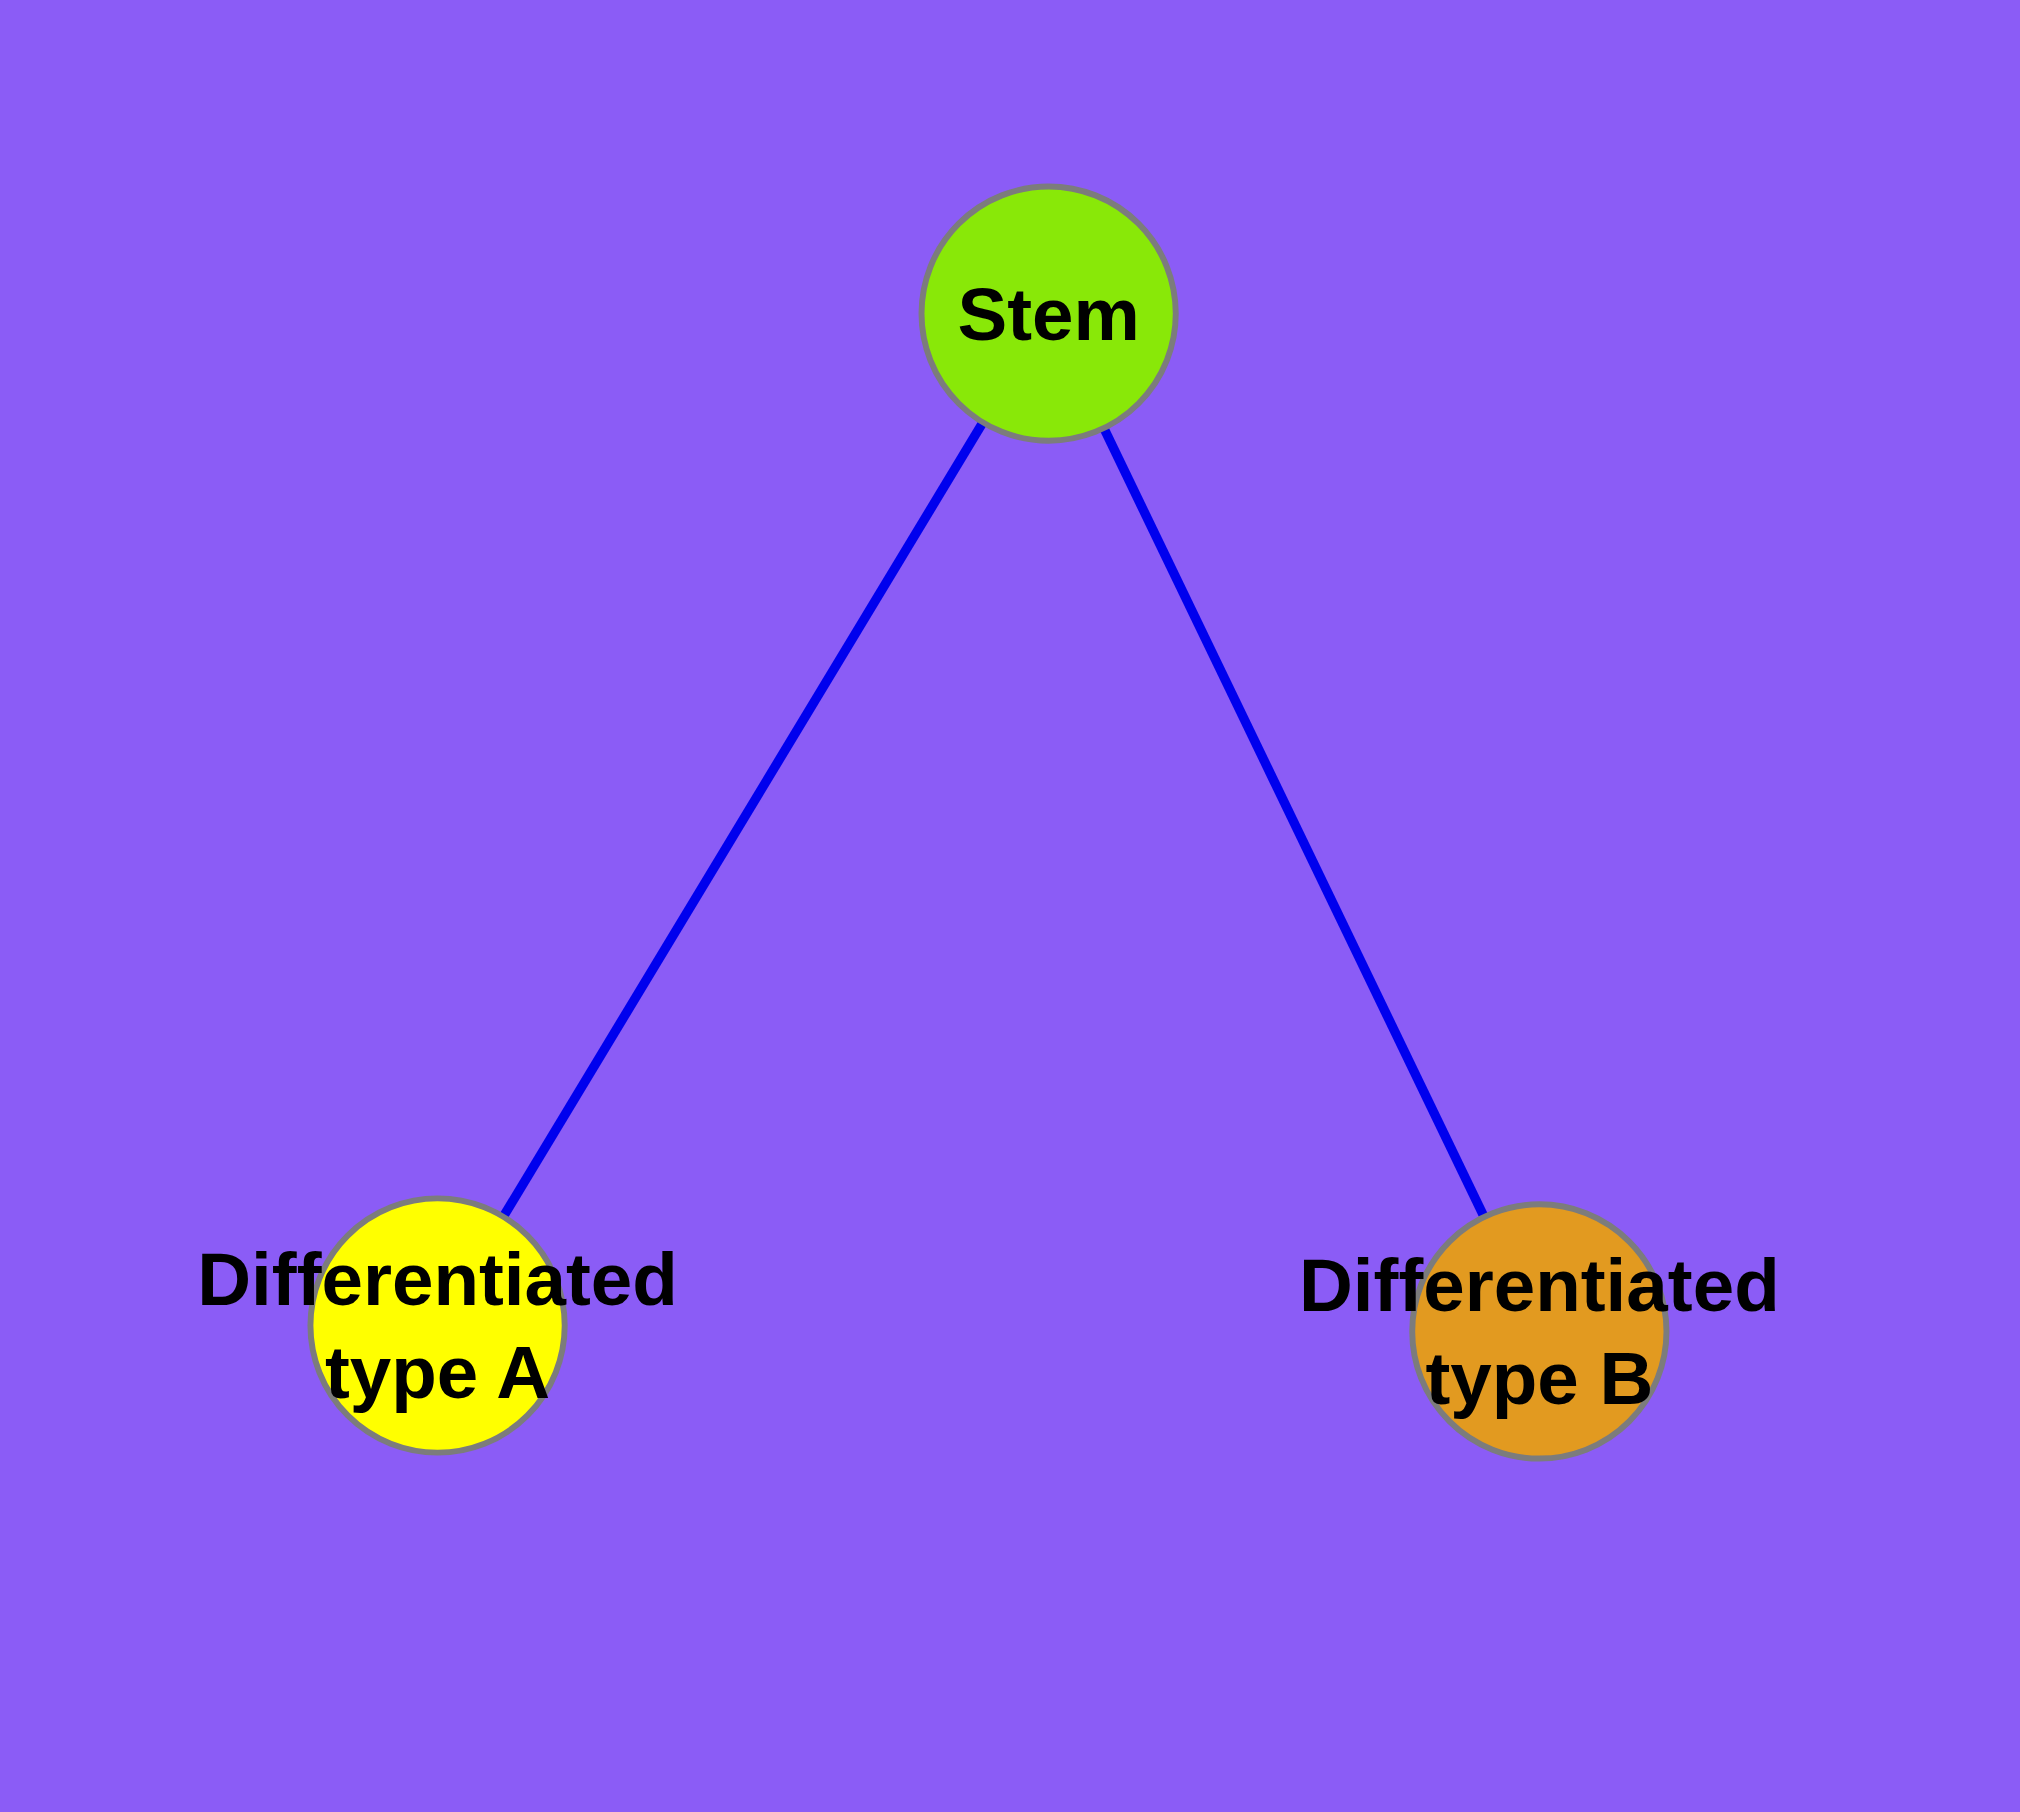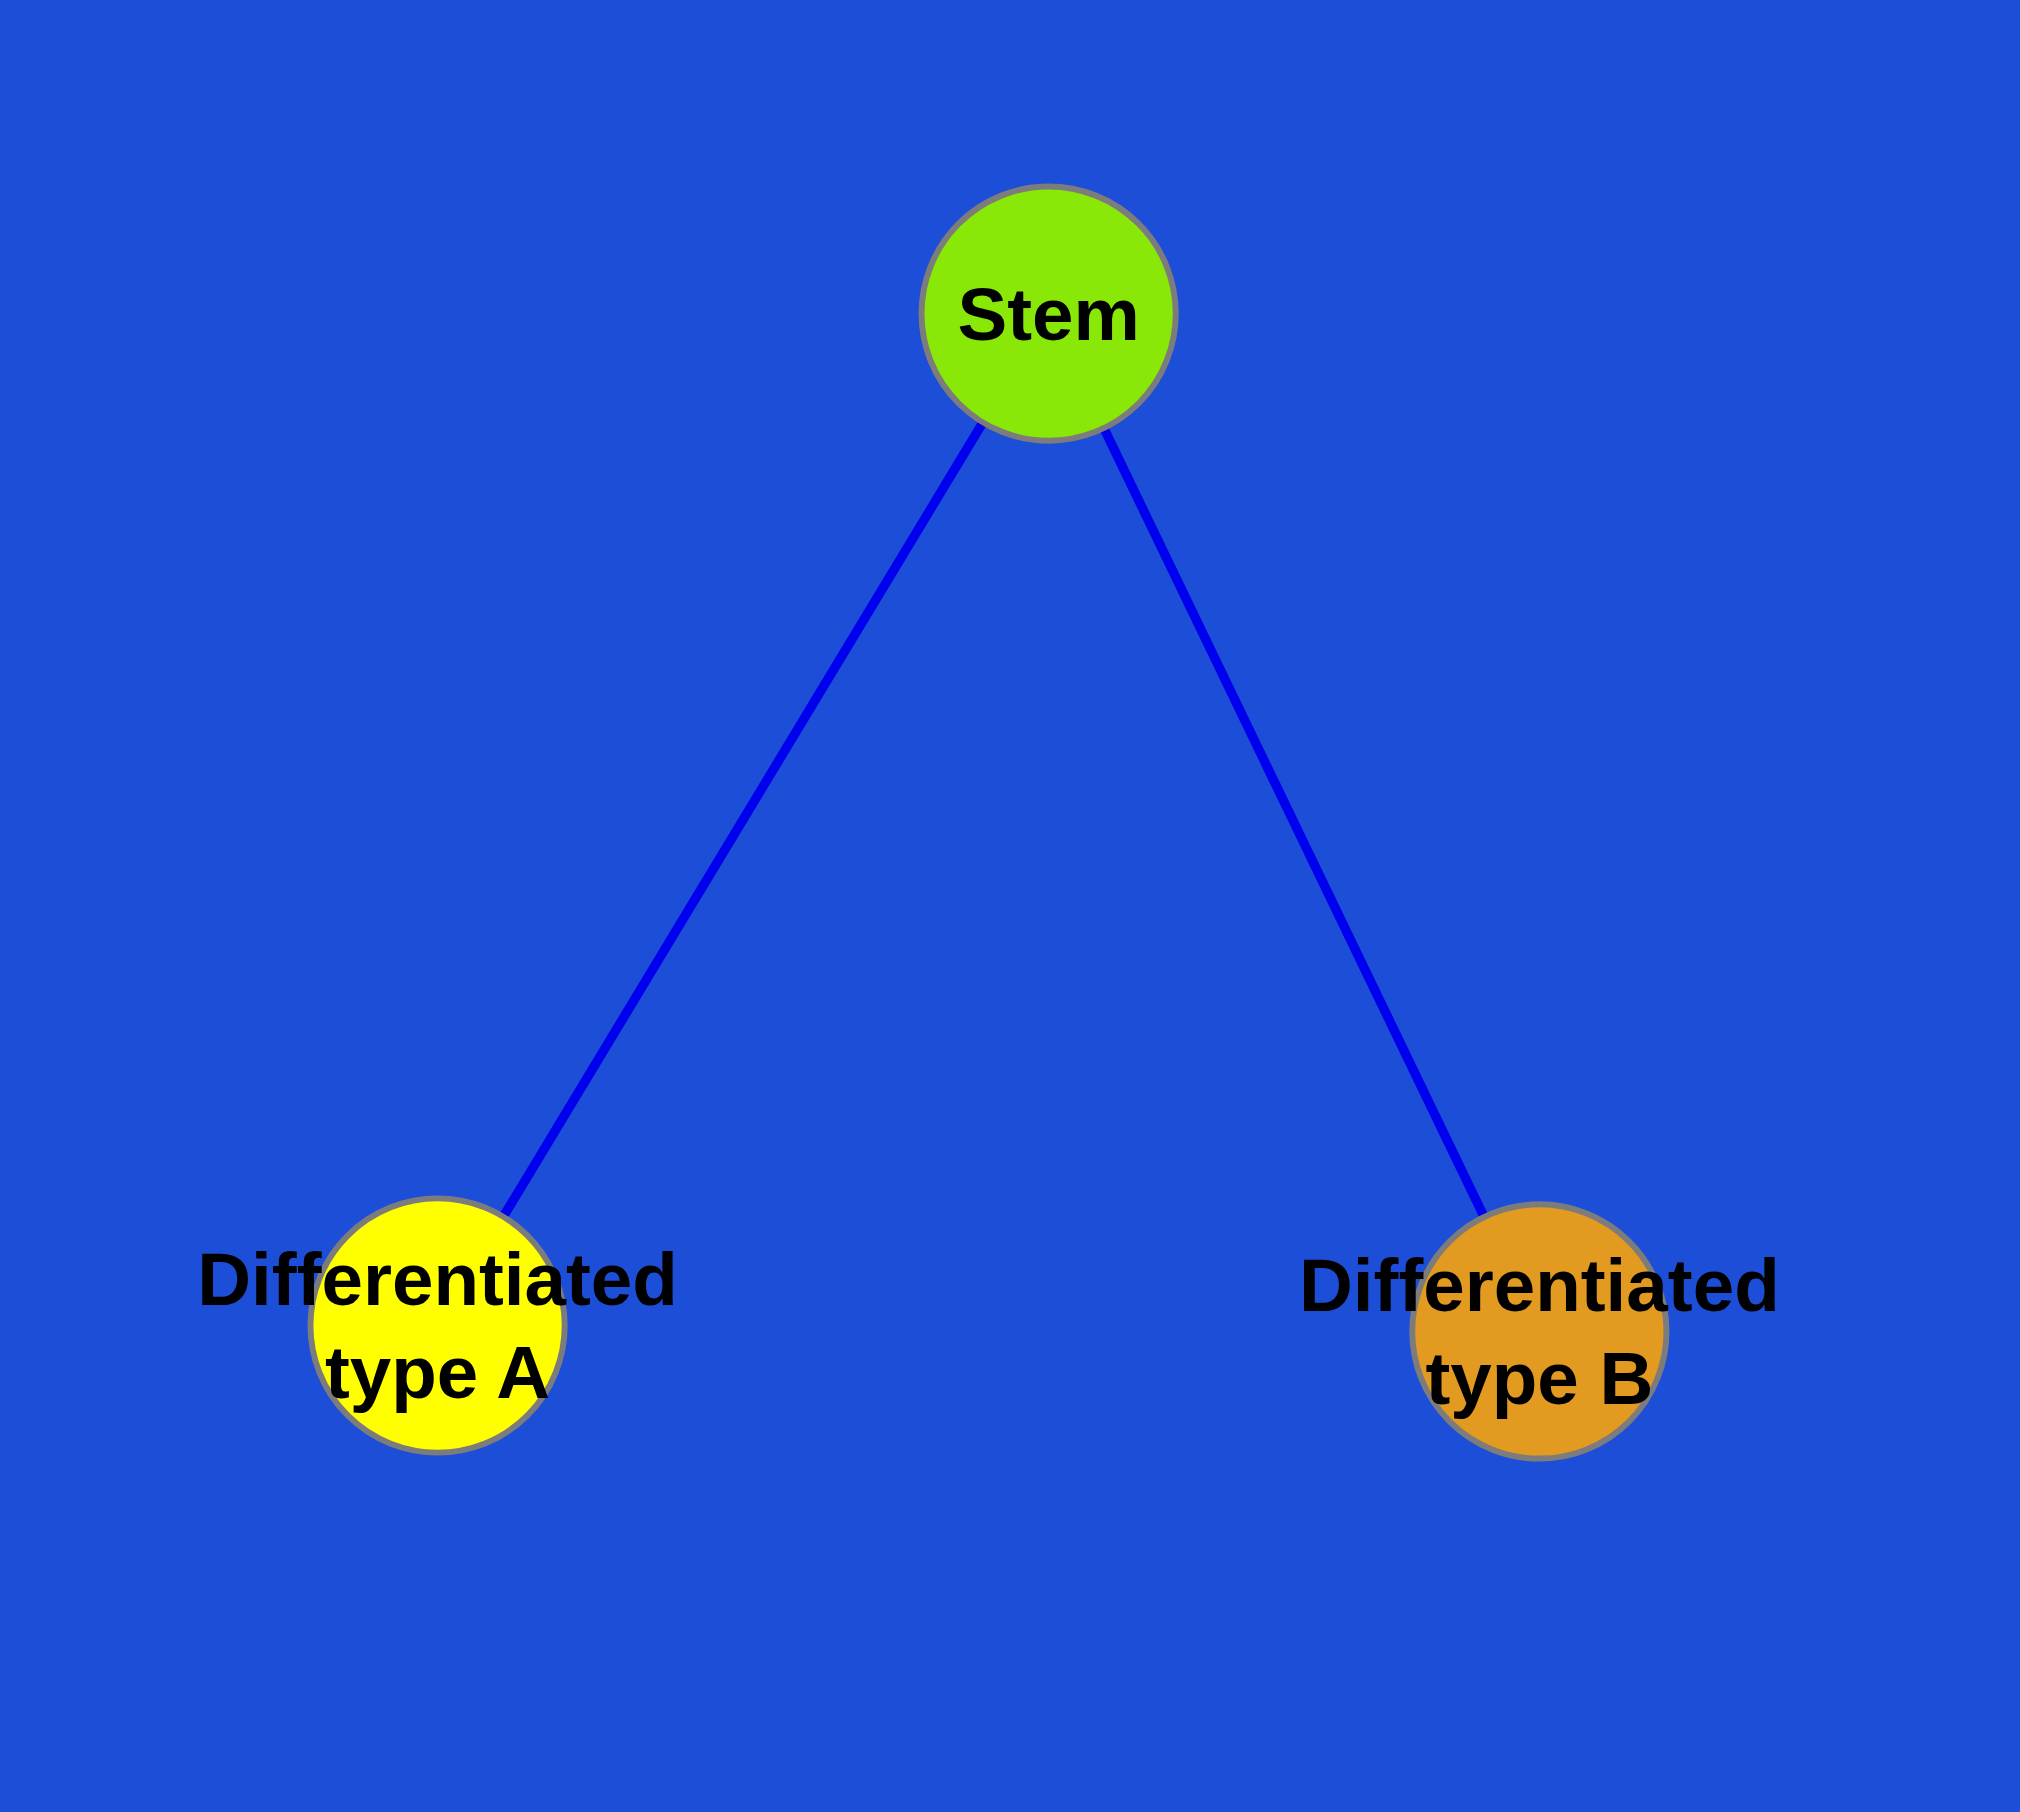--- a/index.html
+++ b/index.html
@@ -30,21 +30,21 @@
     font-family: "Liberation Sans", sans-serif;
     font-weight: bold;
     font-size: 88px;
     fill: #000000;
     text-anchor: middle;
   }
 </style>
 </head>
 <body>
 
-<div class="canvas" style="background:#1d4ed8;">
+<div class="canvas" style="background:#8b5cf6;">
 
   <svg class="graph-svg" viewBox="0 0 2384 2138" xmlns="http://www.w3.org/2000/svg">
 
     <line class="edge" x1="1237" y1="370" x2="516" y2="1564" stroke="#0000ee"></line>
     <line class="edge" x1="1237" y1="370" x2="1816" y2="1571" stroke="#0000ee"></line>
 
     <circle class="node-circle" cx="1237" cy="370" r="150" fill="#89e808"></circle>
     <text class="node-label" x="1237" y="401">Stem</text>
 
     <circle class="node-circle" cx="516" cy="1564" r="150" fill="#ffff00"></circle>

